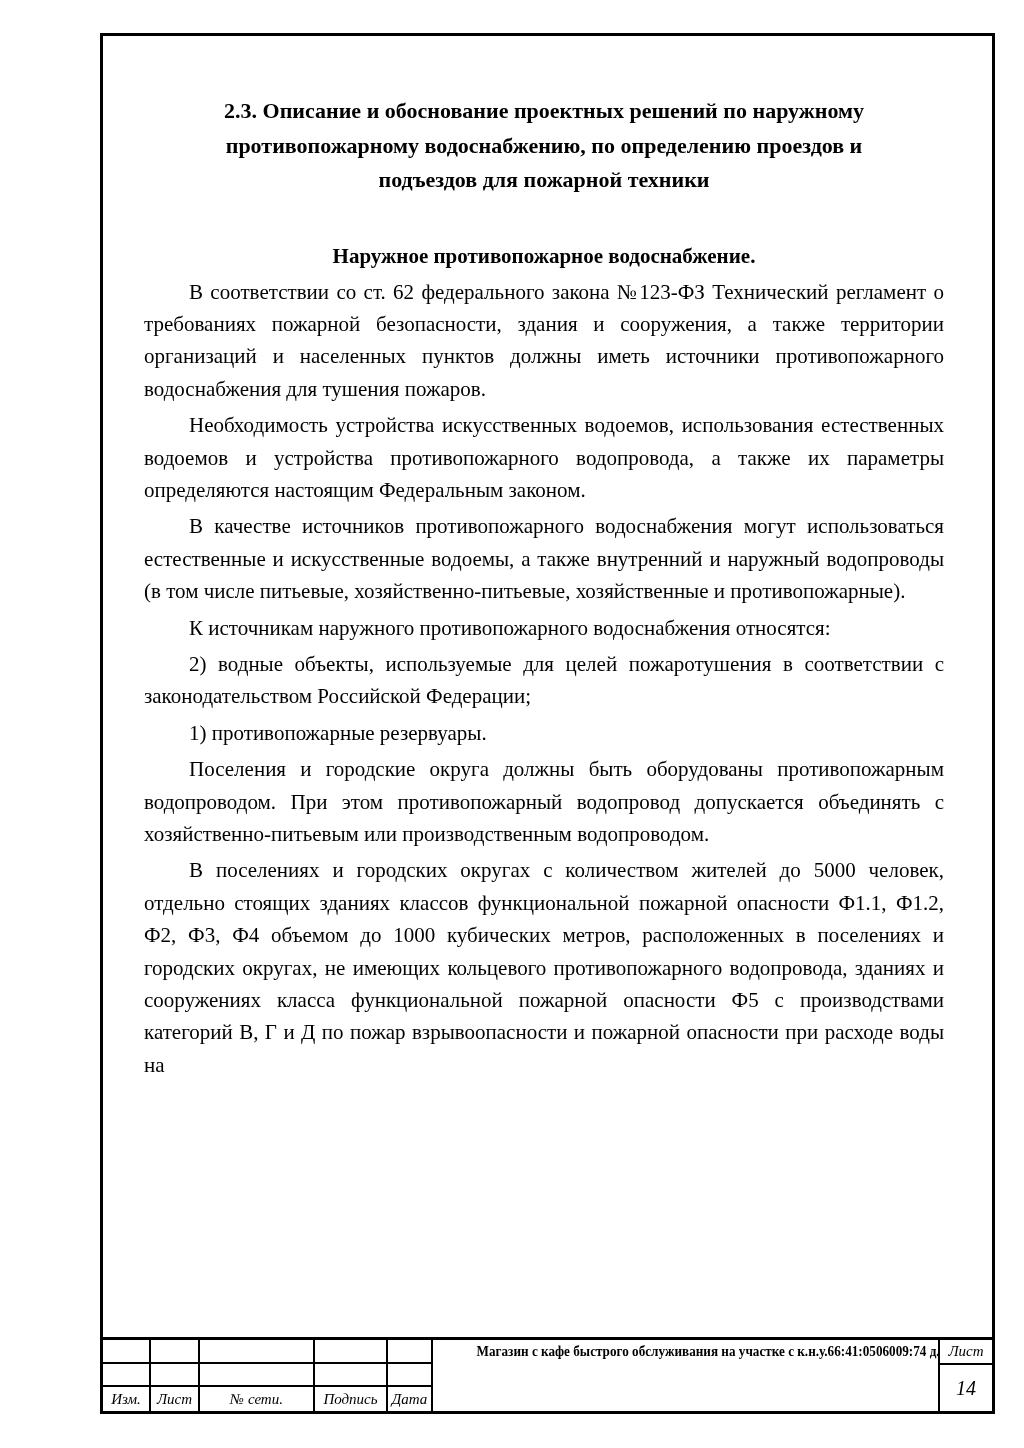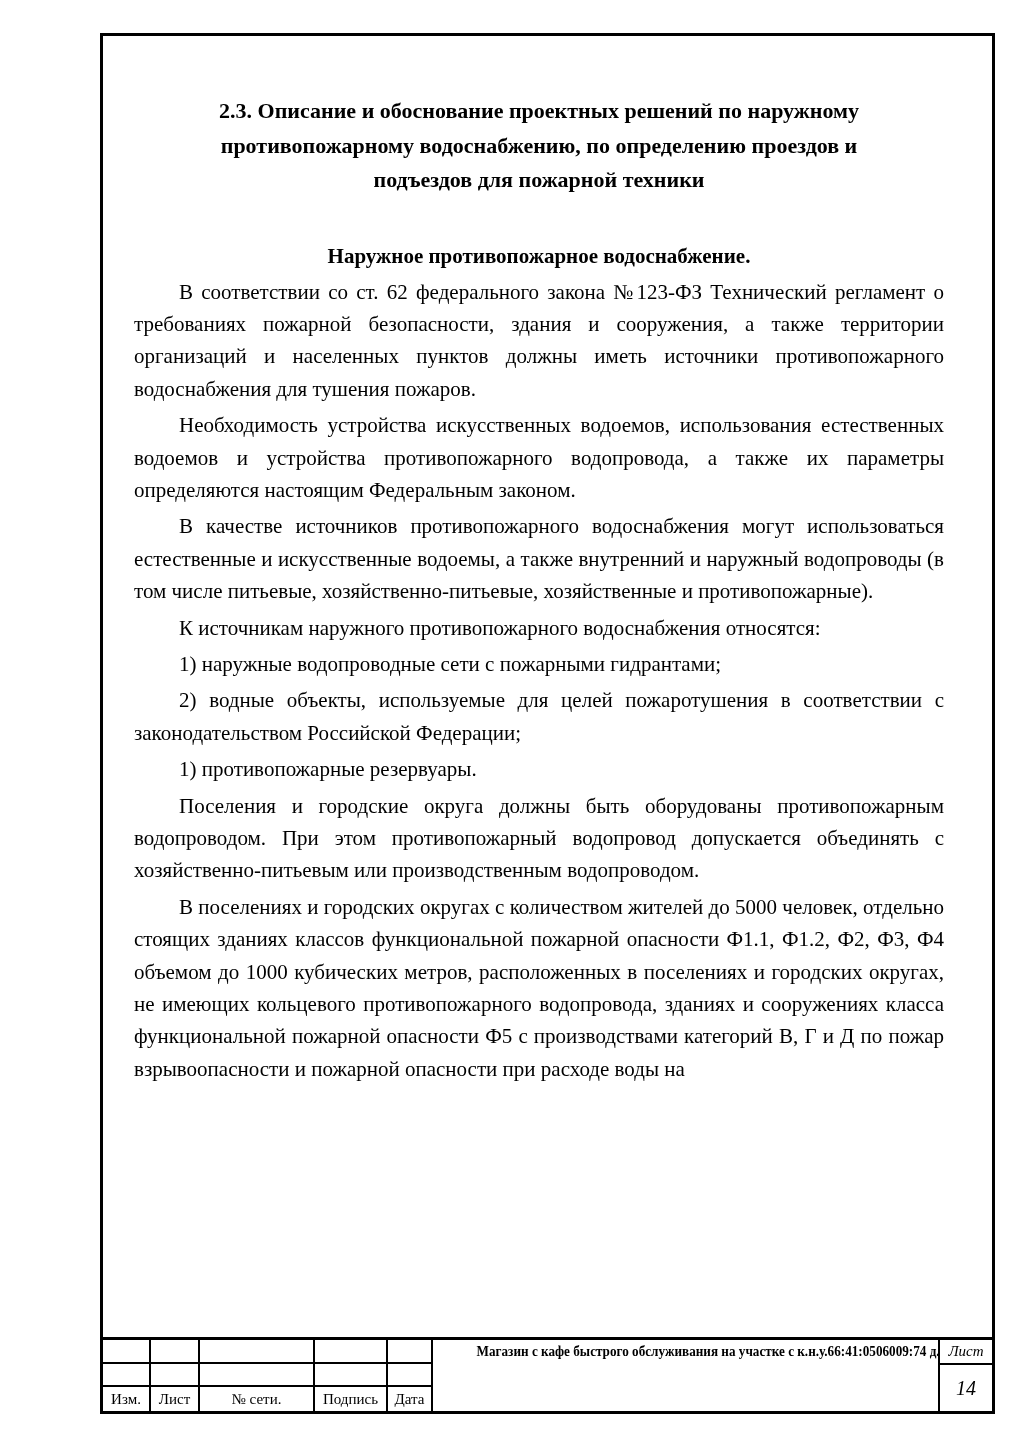--- a/index.html
+++ b/index.html
@@ -12,21 +12,21 @@
   }
   .page-frame {
     position: absolute;
     left: 100px; top: 33px;
     width: 895px; height: 1381px;
     border: 3px solid #000000;
   }
   .content {
     position: absolute;
     left: 0; right: 0; top: 0;
-    padding: 58px 44px 0 27px;
+    padding: 58px 44px 0 37px;
   }
   .heading {
     font-weight: bold;
     font-size: 22px;
     line-height: 34.5px;
     text-align: center;
   }
   .subheading {
     font-weight: bold;
     font-size: 21px;
@@ -53,20 +53,21 @@
     flex: 0 0 auto;
     width: 330px;
     display: grid;
     grid-template-columns: 48px 49px 115px 73px 45px;
     grid-template-rows: 1fr 1fr 1fr;
   }
   .stamp-left .cell { border-right: 2px solid #000000; }
   .stamp-left .rb   { border-bottom: 2px solid #000000; }
   .stamp-left .lab {
     display: flex; align-items: center; justify-content: center;
+    font-style: italic;
     font-size: 15px;
     white-space: nowrap;
   }
   .stamp-title {
     flex: 1 1 auto;
     border-right: 2px solid #000000;
     text-align: center;
     padding-top: 2px;
     overflow: hidden;
   }
@@ -112,21 +113,20 @@
       <div>подъездов для пожарной техники</div>
     </div>
 
     <div class="subheading">Наружное противопожарное водоснабжение.</div>
 
     <div class="bodytext">
       <p>В соответствии со ст. 62 федерального закона №123-ФЗ Технический регламент о требованиях пожарной безопасности, здания и сооружения, а также территории организаций и населенных пунктов должны иметь источники противопожарного водоснабжения для тушения пожаров.</p>
       <p>Необходимость устройства искусственных водоемов, использования естественных водоемов и устройства противопожарного водопровода, а также их параметры определяются настоящим Федеральным законом.</p>
       <p>В качестве источников противопожарного водоснабжения могут использоваться естественные и искусственные водоемы, а также внутренний и наружный водопроводы (в том числе питьевые, хозяйственно-питьевые, хозяйственные и противопожарные).</p>
       <p>К источникам наружного противопожарного водоснабжения относятся:</p>
-      <p>1) наружные водопроводные сети с пожарными гидрантами;</p>
       <p>2) водные объекты, используемые для целей пожаротушения в соответствии с законодательством Российской Федерации;</p>
       <p>1) противопожарные резервуары.</p>
       <p>Поселения и городские округа должны быть оборудованы противопожарным водопроводом. При этом противопожарный водопровод допускается объединять с хозяйственно-питьевым или производственным водопроводом.</p>
       <p>В поселениях и городских округах с количеством жителей до 5000 человек, отдельно стоящих зданиях классов функциональной пожарной опасности Ф1.1, Ф1.2, Ф2, Ф3, Ф4 объемом до 1000 кубических метров, расположенных в поселениях и городских округах, не имеющих кольцевого противопожарного водопровода, зданиях и сооружениях класса функциональной пожарной опасности Ф5 с производствами категорий В, Г и Д по пожар взрывоопасности и пожарной опасности при расходе воды на</p>
     </div>
 
   </div>
 
   <div class="stamp">
 

